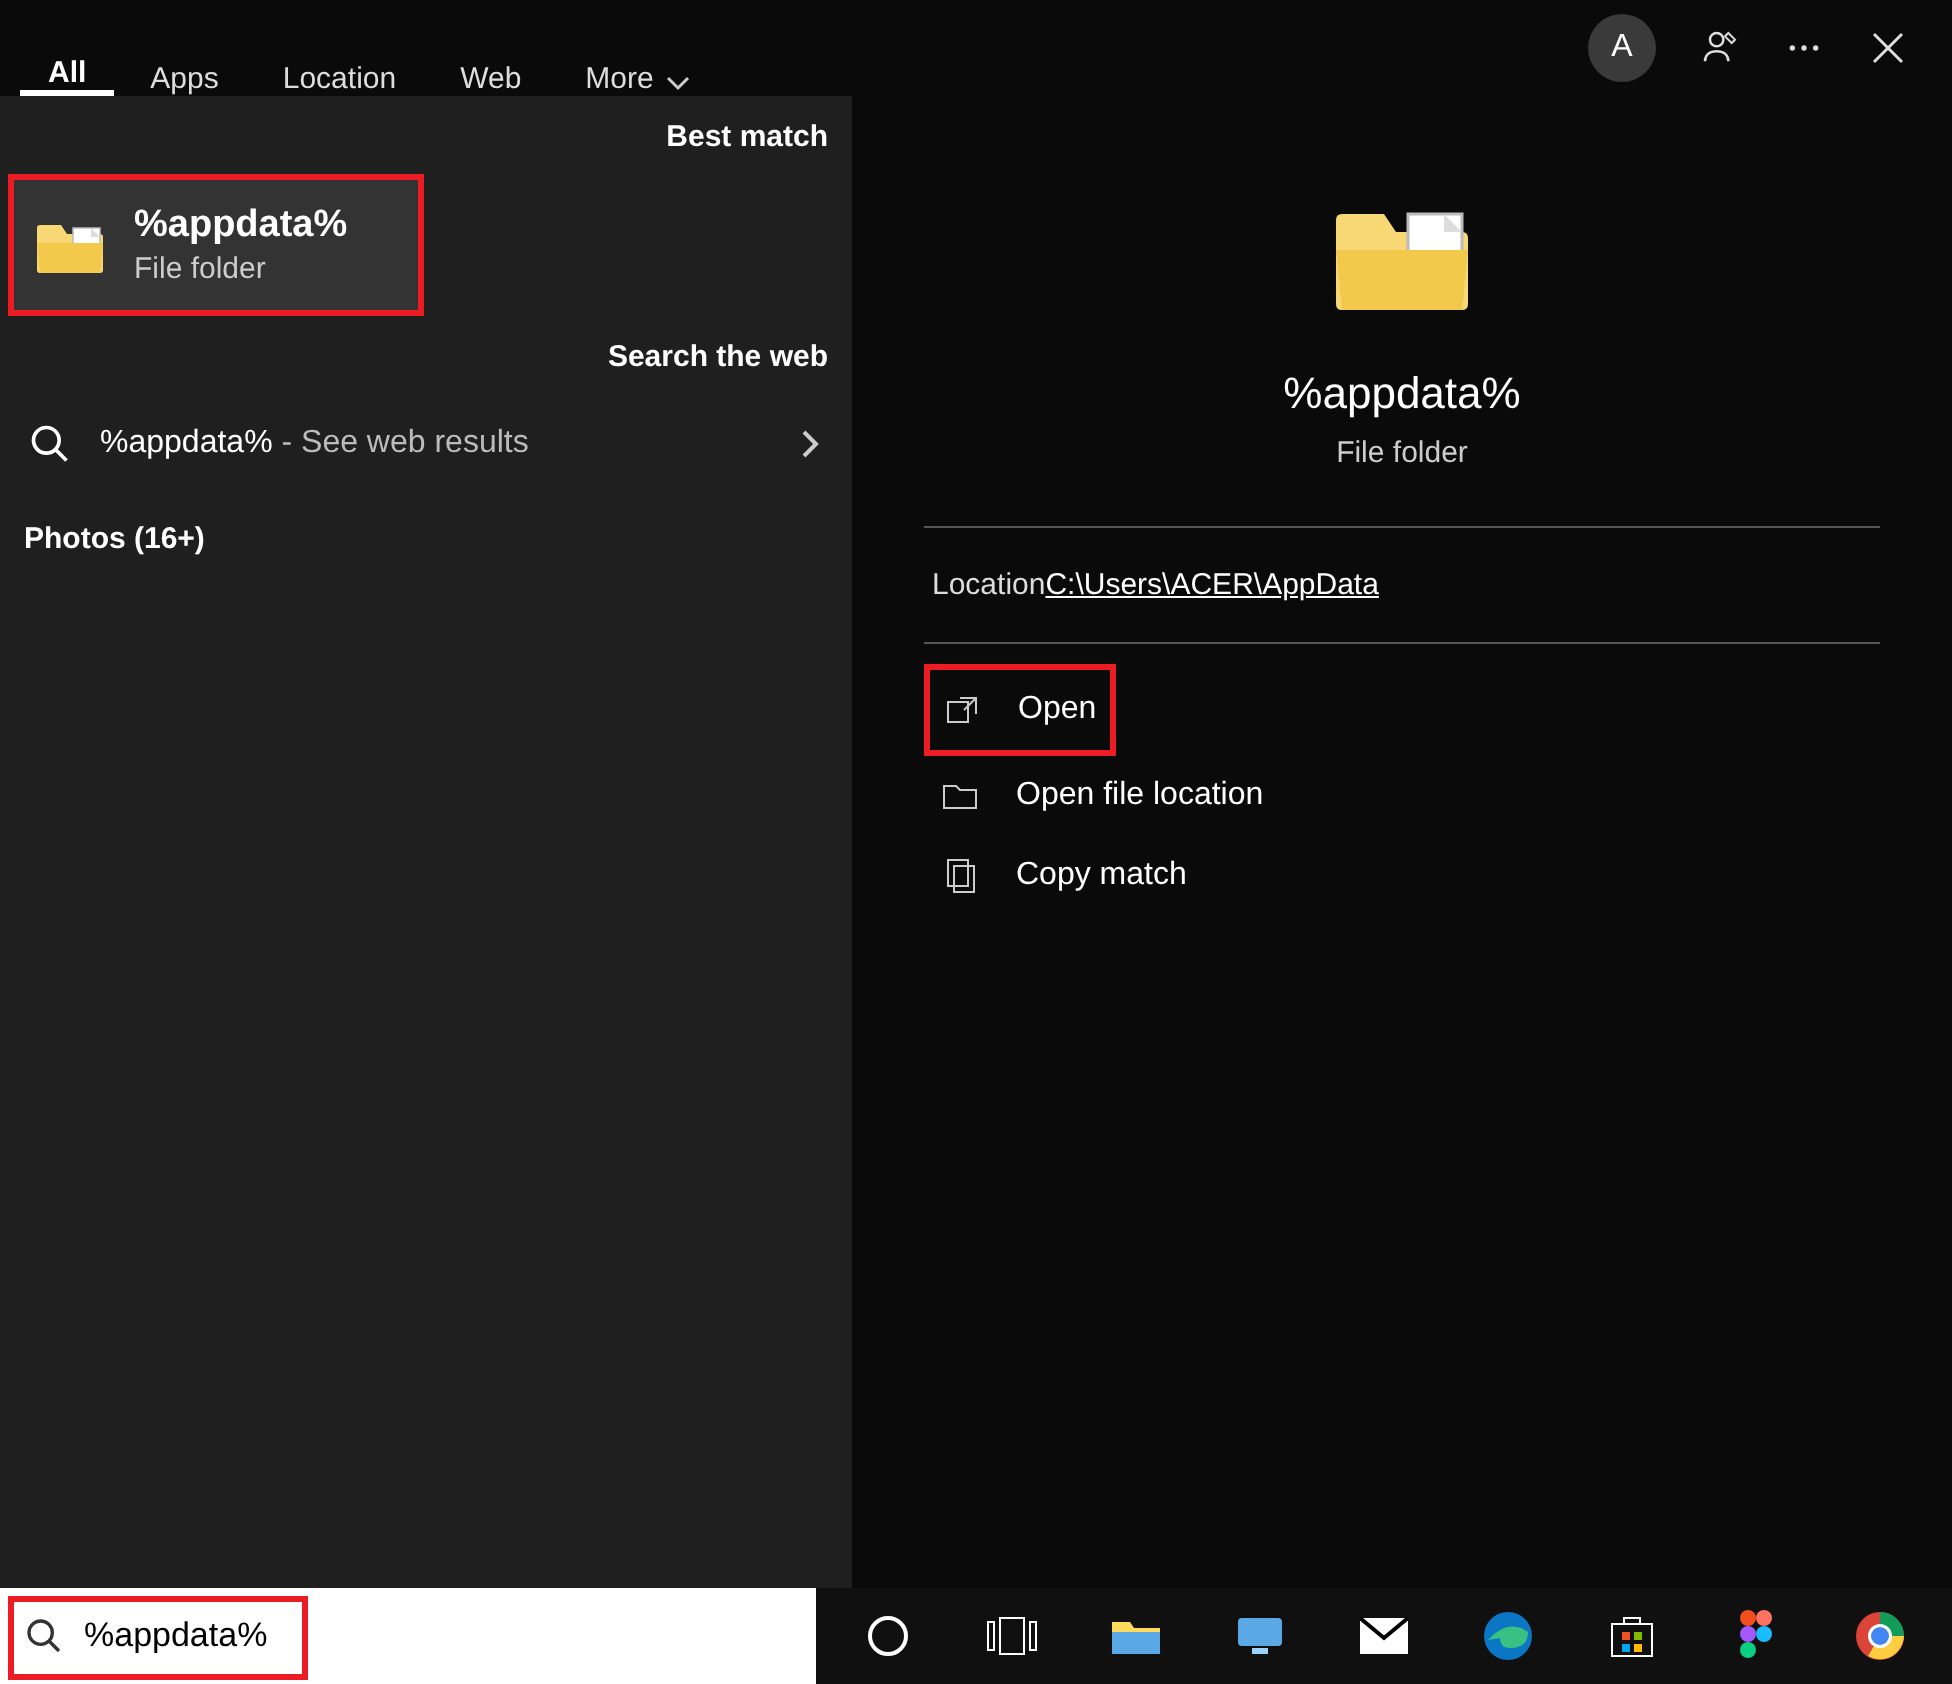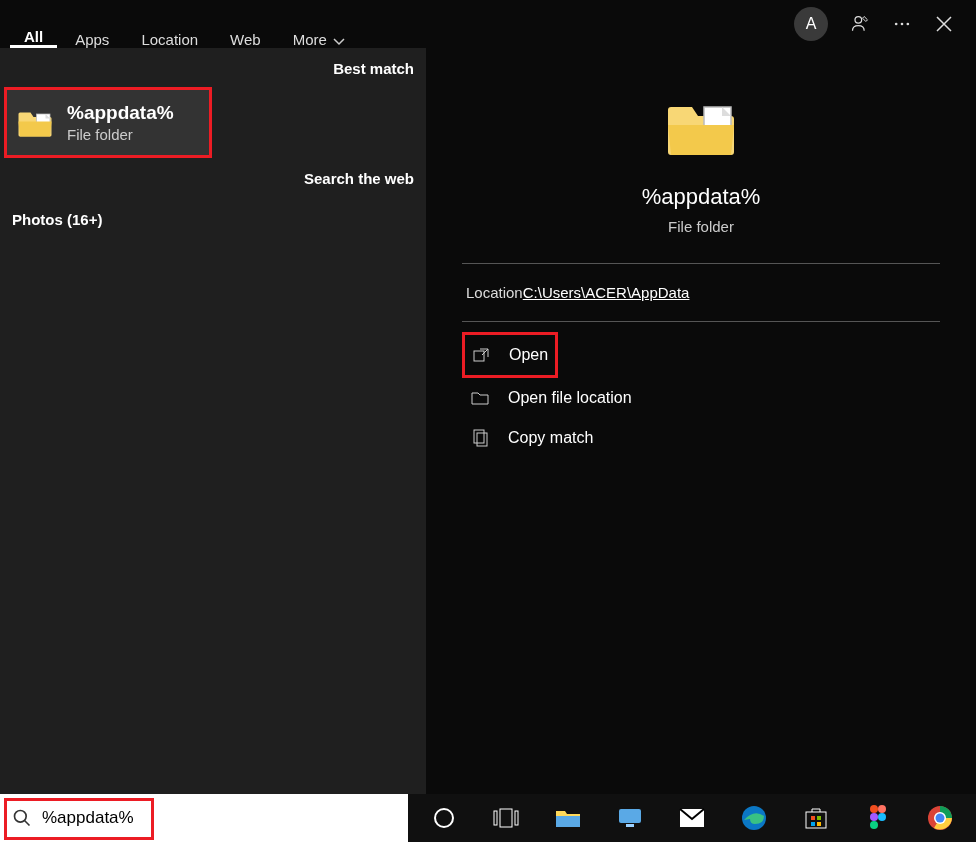--- a/index.html
+++ b/index.html
@@ -126,20 +126,36 @@
           <div class="bm-sub">File folder</div>
         </div>
       </div>
     </div>
 
     <div style="height:0;"></div>
     <div style="background:#333;height:0;margin-top:-78px;width:100%;z-index:-1;position:relative;height:78px;"></div>
 
     <div class="section-label">Search the web</div>
 
+    <div class="web-row">
+      <span>
+        <svg width="22" height="22" viewBox="0 0 24 24">
+            <circle cx="10" cy="10" r="7" stroke="#fff" stroke-width="2" fill="none"></circle>
+            <path d="M15 15 L21 21" stroke="#fff" stroke-width="2"></path>
+          </svg>
+      </span>
+      <span class="txt">
+        <span>%appdata%</span><span class="muted"> - See web results</span>
+      </span>
+      <span class="chev-r">
+        <svg width="14" height="14" viewBox="0 0 14 14">
+            <path d="M4 1 L10 7 L4 13" stroke="#ccc" stroke-width="2" fill="none"></path>
+          </svg>
+      </span>
+    </div>
 
     <div class="photos-row">Photos (16+)</div>
   </div>
 
   <div class="right">
     <div class="preview-inner">
       <span>
         <svg class="folder-icon-lg" viewBox="0 0 48 40">
           <path d="M2 10 L2 36 Q2 38 4 38 L44 38 Q46 38 46 36 L46 14 Q46 12 44 12 L22 12 L18 6 L4 6 Q2 6 2 8 Z" fill="#f8d775"></path>
           <rect x="26" y="6" width="18" height="28" fill="#fff" stroke="#bbb"></rect>

